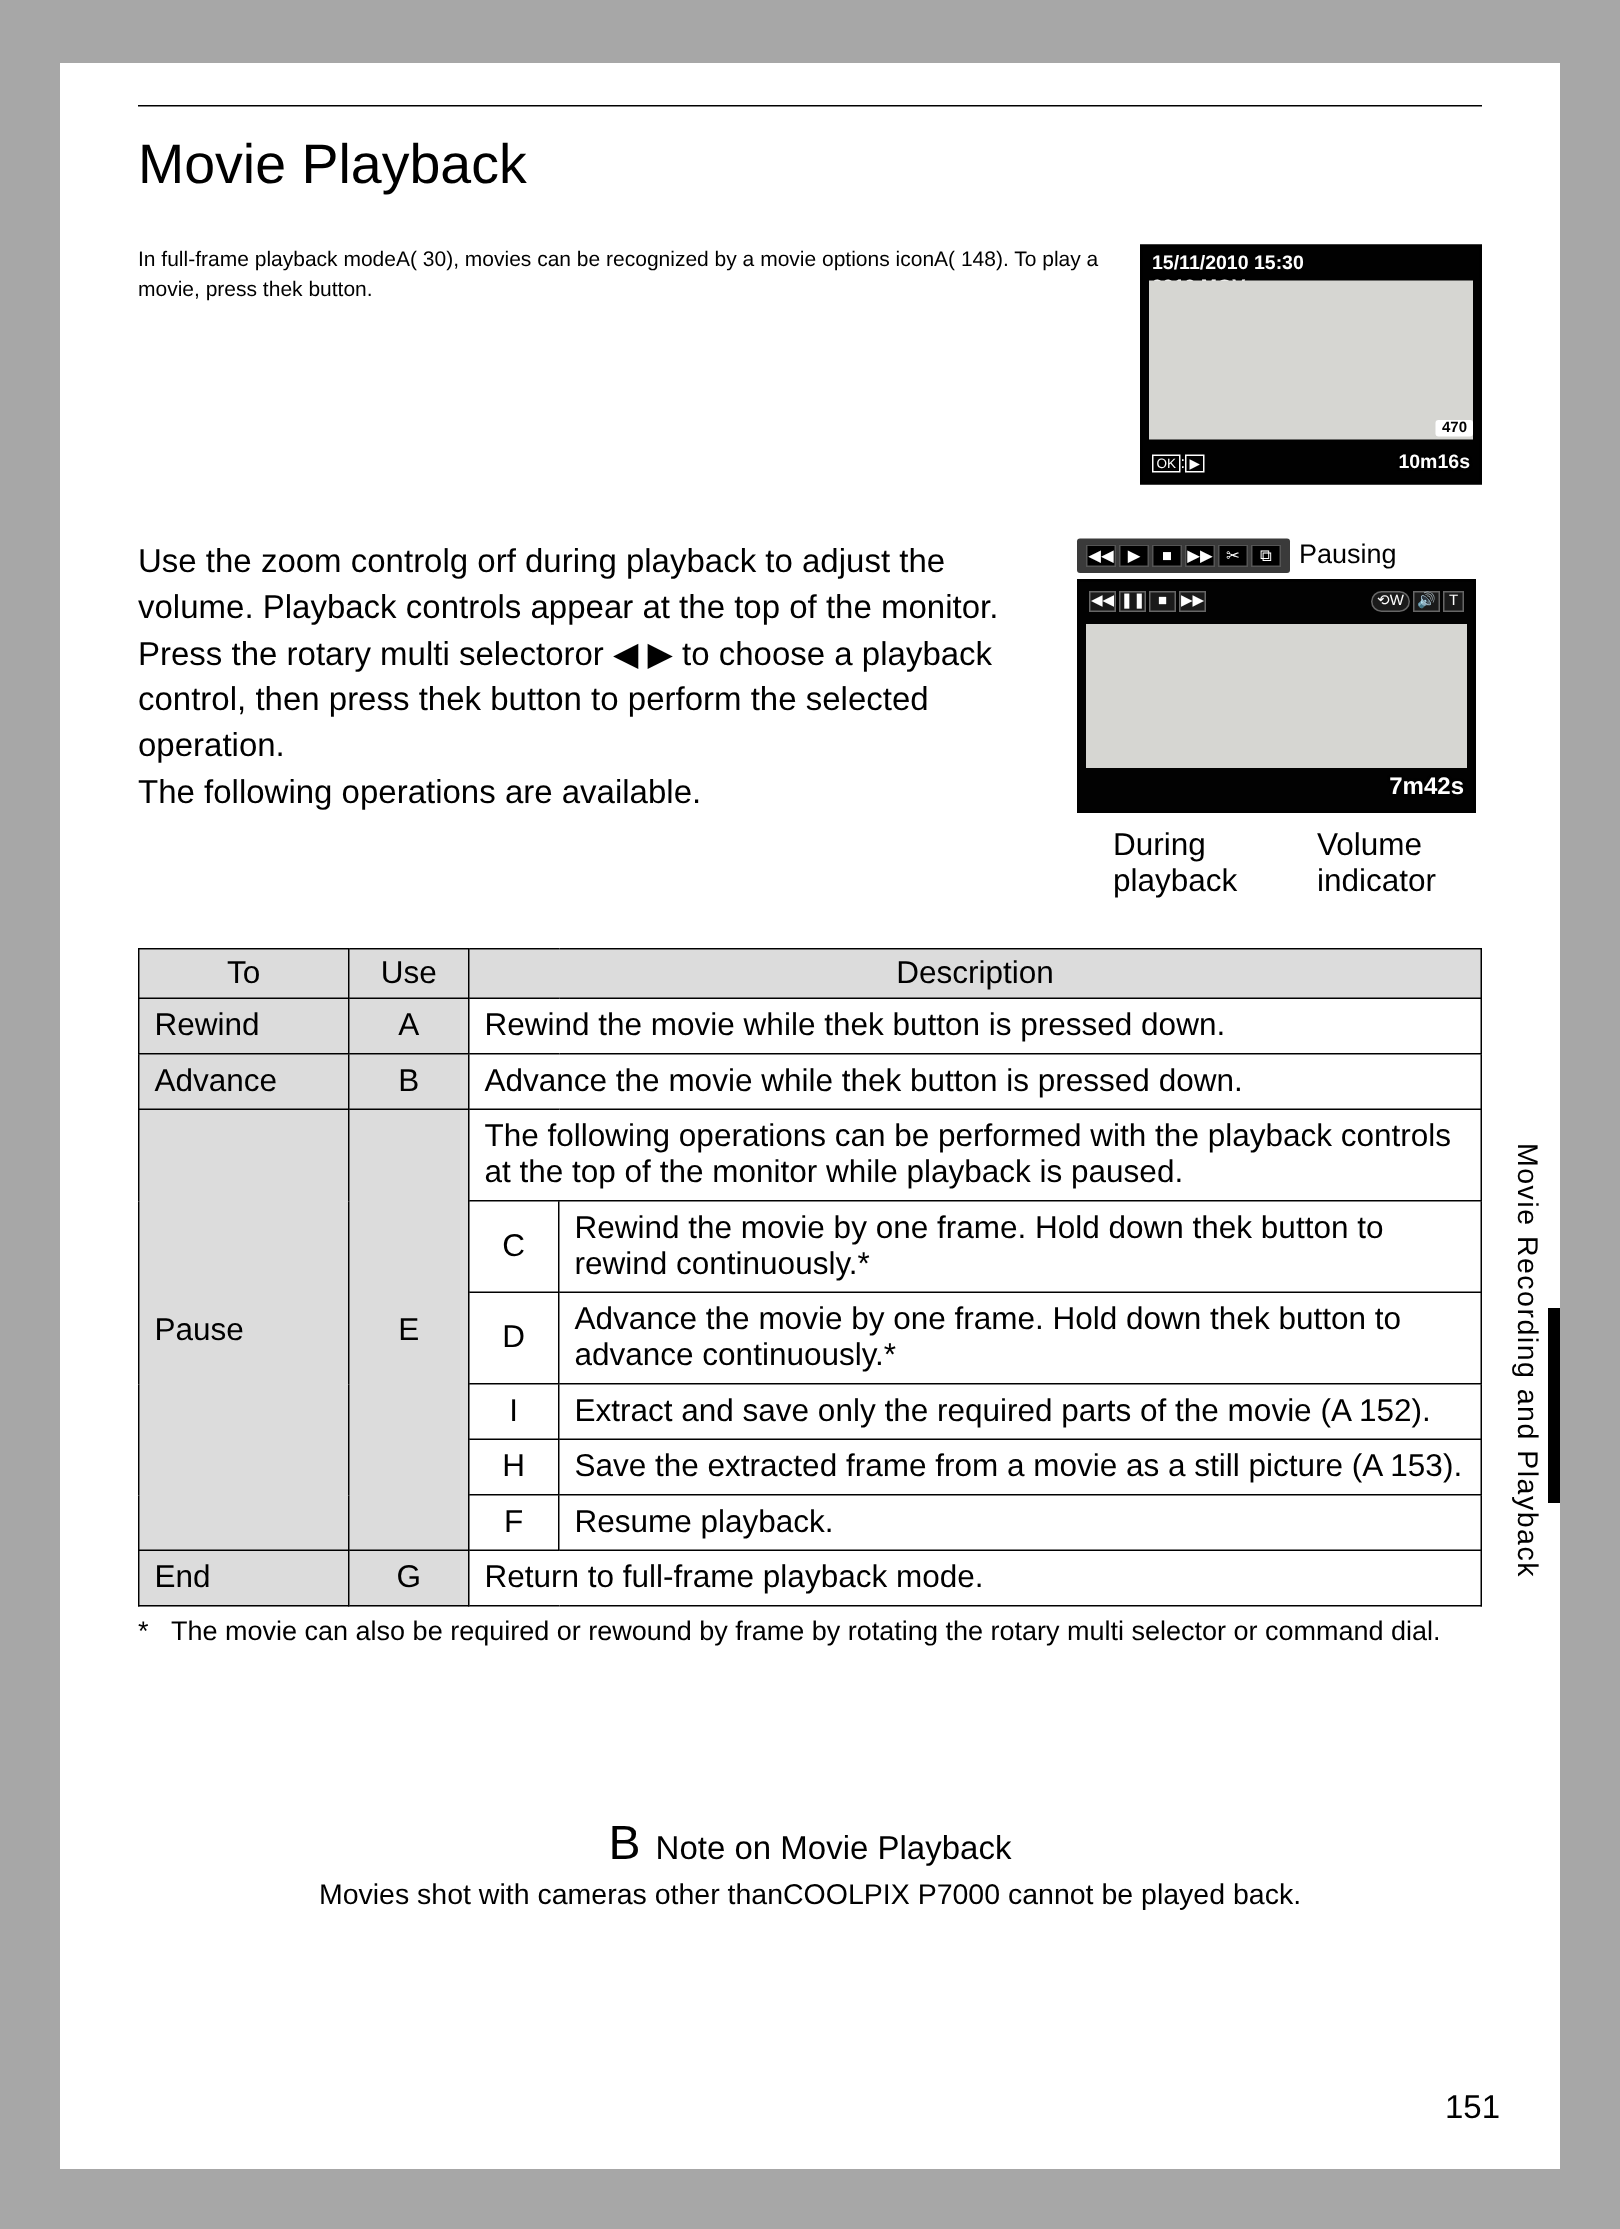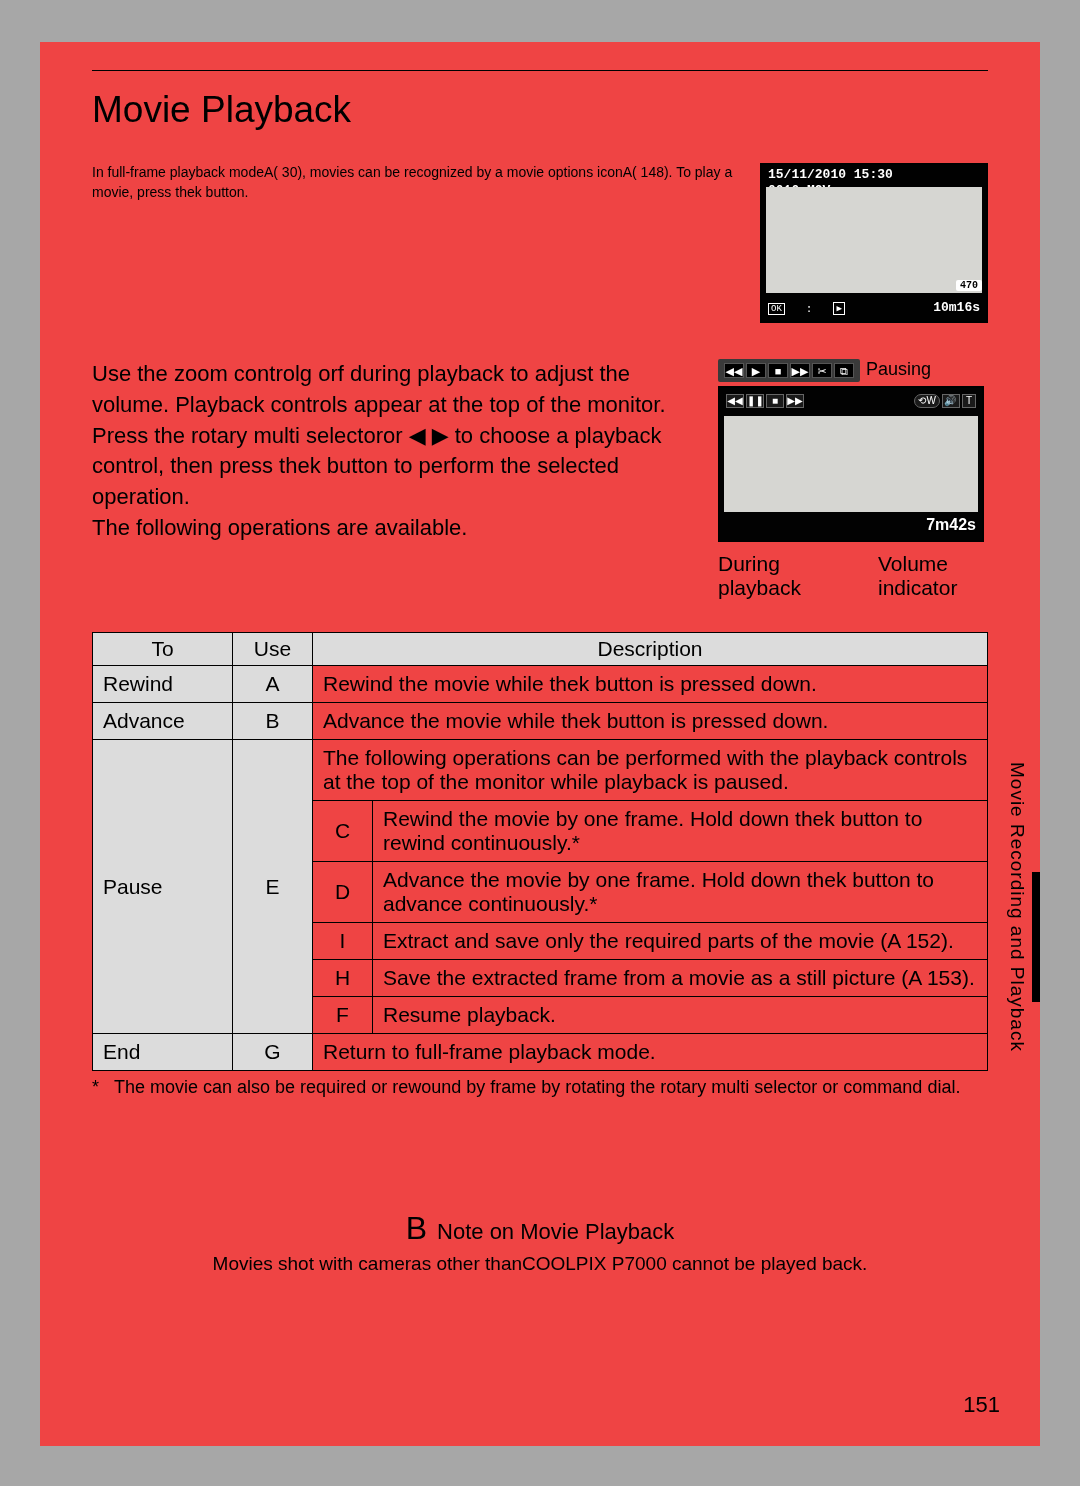--- a/index.html
+++ b/index.html
@@ -5,37 +5,37 @@
   * { margin: 0; padding: 0; box-sizing: border-box; }
   body {
     font-family: Arial, Helvetica, sans-serif;
     background: #a7a7a7;
     width: 1080px;
     height: 1486px;
     position: relative;
     padding: 42px 40px 40px 40px;
   }
   .page {
-    background: #ef4444;
+    background: #ffffff;
     width: 100%;
     height: 100%;
     position: relative;
     padding: 28px 52px 40px 52px;
   }
   .page-title {
     font-size: 37px;
     font-weight: normal;
     color: #000;
     border-top: 1px solid #000;
     padding-top: 18px;
     padding-bottom: 32px;
   }
   .intro-block { display: flex; gap: 16px; }
   .intro-text { flex: 1; font-size: 14px; line-height: 1.4; }
-  .screen-top { width: 228px; font-family: Liberation Mono, monospace; }
+  .screen-top { width: 228px; }
   .screen-frame {
     width: 228px;
     height: 160px;
     background: #010101;
     position: relative;
     border: 2px solid #000;
   }
   .screen-inner {
     position: absolute;
     top: 22px; bottom: 28px; left: 4px; right: 4px;
@@ -50,21 +50,21 @@
     top: 18px; left: 6px; color: #fff; font-size: 13px; font-weight: bold;
     text-shadow: 0 0 2px #000;
   }
   .screen-badge-720 {
     position: absolute; right: 4px; bottom: 30px;
     background: #fff; color: #000; font-size: 10px; padding: 0 4px;
     border-radius: 2px; font-weight: bold;
   }
   .screen-bottom-left {
     position: absolute; left: 6px; bottom: 6px; color: #fff; font-size: 11px;
-    display: flex; align-items: center; gap: 21px;
+    display: flex; align-items: center; gap: 0;
   }
   .screen-bottom-left .ok-box { border: 1px solid #fff; padding: 0 2px; font-size: 9px; }
   .screen-bottom-left .play-box { border: 1px solid #fff; padding: 0 2px; font-size: 9px; }
   .screen-bottom-right {
     position: absolute; right: 6px; bottom: 6px;
     color: #fff; font-size: 13px; font-weight: bold;
     text-shadow: 0 0 2px #000;
   }
 
   .second-block { display: flex; gap: 16px; margin-top: 36px; }
@@ -193,21 +193,21 @@
         </div>
         <div class="screen2-vol">
           <div class="sicon" style="width:26px;border-radius:8px;">⟲W</div>
           <div class="sicon">🔊</div>
           <div class="sicon" style="width:14px;">T</div>
         </div>
         <div class="screen2-inner"></div>
         <div class="screen2-time">7m42s</div>
       </div>
       <div class="screen-captions">
-        <div style="white-space:pre-line;width:110px;">During playback</div>
+        <div style="white-space:pre-line;width:110px;margin-left:24px;">During playback</div>
         <div style="white-space:pre-line;width:110px;">Volume indicator</div>
       </div>
     </div>
   </div>
 
   <table class="ops">
     <tbody>
         <tr>
       <th>To</th>
       <th>Use</th>

